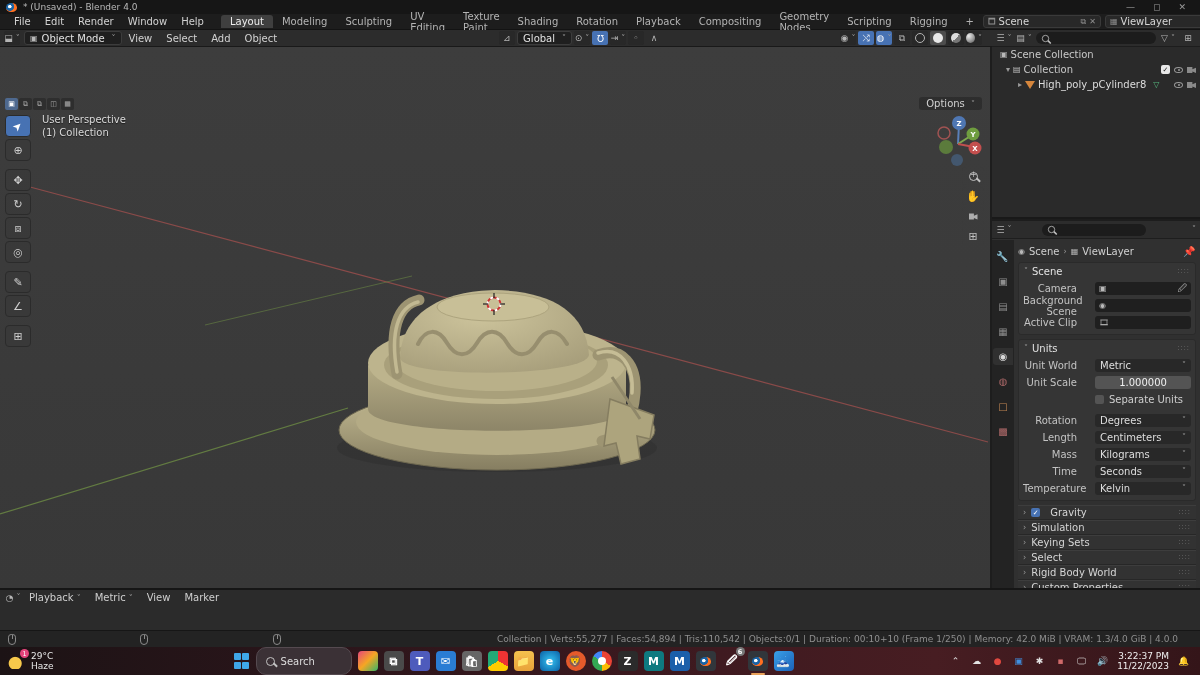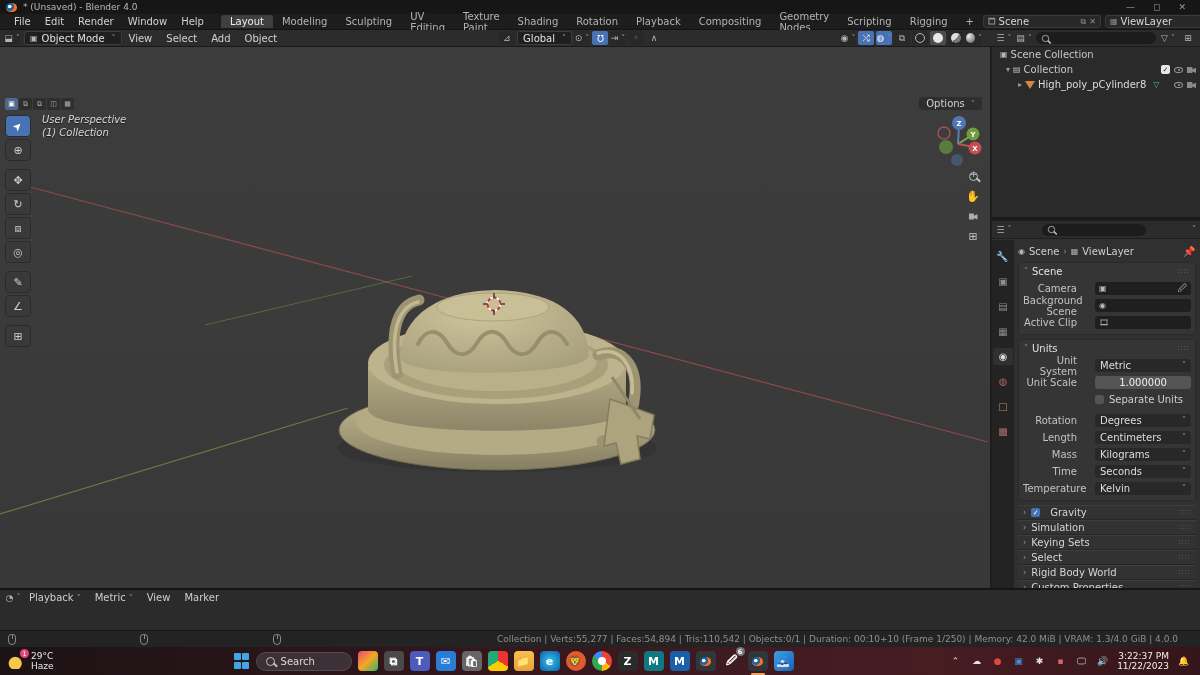--- a/index.html
+++ b/index.html
@@ -31,21 +31,21 @@
   .toolheader { left:0; top:30px; width:1200px; height:17px; background:#2c2c2c; display:flex; align-items:center; border-bottom:1px solid #191919; padding:0 4px; }
   .mode-dd { display:flex; align-items:center; background:#1f1f1f; border:1px solid #3c3c3c; border-radius:3px; height:14px; padding:0 5px; gap:4px; color:#e0e0e0; }
   .th-menu { padding:0 7px; color:#d2d2d2; }
   .th-group { display:flex; align-items:center; gap:2px; }
   .tiny-btn { width:16px; height:14px; background:#282828; border-radius:2px; display:inline-flex; align-items:center; justify-content:center; font-size:9px; color:#b5b5b5; }
   .tiny-btn.on { background:#4772b3; color:#fff; }
   .sphere { width:10px; height:10px; border-radius:50%; display:inline-block; }
 
   
   .viewport { left:0; top:47px; width:990px; height:541px; background:linear-gradient(#3d3d3d,#383838); overflow:hidden; }
-  .vp-overlay-text { left:42px; top:66px; color:#d9d9d9; font-size:10px; line-height:13px; text-shadow:0 1px 1px rgba(0,0,0,.6);font-style:italic; }
+  .vp-overlay-text { left:42px; top:66px; color:#d9d9d9; font-size:10px; line-height:13px; text-shadow:0 1px 1px rgba(0,0,0,.6); }
   .toolbar { left:5px; top:68px; width:26px; display:flex; flex-direction:column; gap:2px; }
   .tool-btn { width:26px; height:22px; background:#3a3a3ad9; border:1px solid #2b2b2b; border-radius:4px; display:flex; align-items:center; justify-content:center; color:#cfcfcf; font-size:11px; }
   .tool-btn.active { background:#4772b3; color:#fff; }
   .tb-gap { height:4px; }
   .dragmode-row { left:5px; top:51px; display:flex; gap:1px; }
   .dm { width:13px; height:12px; background:#2e2e2e; border-radius:2px; display:flex; align-items:center; justify-content:center; font-size:7px; color:#aaa; }
   .dm.on { background:#4e698f; color:#fff; }
   .options-pill { right:8px; top:50px; position:absolute; background:#2a2a2ac9; border-radius:3px; padding:1px 7px; color:#d0d0d0; }
   .vp-sidebtn { position:absolute; width:22px; height:18px; display:flex; align-items:center; justify-content:center; color:#c2c2c2; font-size:11px; background:#3c3c3c66; border-radius:4px; }
   .mag { width:9px; height:9px; border:1.5px solid #c2c2c2; border-radius:50%; position:relative; }
@@ -98,21 +98,21 @@
   .status-text { margin-left:auto; padding-right:22px; color:#8f8f8f; font-size:9px; }
 
   
   .taskbar { left:0; top:647px; width:1200px; height:28px; background:linear-gradient(90deg,#1c1315 0%,#2a151a 25%,#3f1a20 60%,#471d22 78%,#341519 100%); display:flex; align-items:center; }
   .weather { display:flex; align-items:center; gap:5px; padding-left:8px; color:#e8e8e8; font-size:9px; line-height:10px; }
   .weather-ico { width:18px; height:16px; background:radial-gradient(circle at 40% 65%, #f7c94b 0 6px, transparent 7px), radial-gradient(circle at 65% 40%, #f09 0 0, transparent 0); position:relative; border-radius:4px; }
   .wbadge { position:absolute; right:-3px; top:-4px; width:9px; height:9px; background:#e5447c; color:#fff; border-radius:50%; font-size:6.5px; display:flex; align-items:center; justify-content:center; }
   .tb-center { display:flex; align-items:center; gap:6px; margin-left:180px; }
   .start-grid { width:16px; height:16px; display:grid; grid-template-columns:7px 7px; grid-template-rows:7px 7px; gap:1.5px; }
   .start-grid span { background:#3fa7e8; border-radius:1px; }
-  .search-pill { width:96px; height:19px; background:#3b3136; border:1px solid #554a50; border-radius:10px; display:flex; align-items:center; gap:6px; padding:0 9px; color:#ddd; }
+  .search-pill { width:96px; height:28px; background:#3b3136; border:1px solid #554a50; border-radius:10px; display:flex; align-items:center; gap:6px; padding:0 9px; color:#ddd; }
   .app { width:20px; height:20px; border-radius:4px; display:flex; align-items:center; justify-content:center; font-size:11px; font-weight:bold; color:#fff; position:relative; }
   .app.active::after { content:""; position:absolute; bottom:-4px; left:3px; right:3px; height:2px; background:#e8a25a; border-radius:2px; }
   .tray { margin-left:auto; display:flex; align-items:center; gap:8px; padding-right:10px; }
   .tray-ico { width:13px; height:13px; display:flex; align-items:center; justify-content:center; color:#e3e3e3; font-size:9px; }
   .clock { text-align:right; color:#f0f0f0; font-size:9px; line-height:10.5px; }
   .gz-lbl { font-size:7px; fill:#fff; font-weight:bold; }
 </style>
 </head>
 <body>
 
@@ -414,21 +414,21 @@
         </div>
       </div>
 
       <div class="panel">
         <div class="panel-h">
           <span class="chev">˅</span>
           <span>Units</span>
           <span class="grip">∷∷</span>
         </div>
         <div class="prow">
-          <span class="plabel">Unit System</span>
+          <span class="plabel">Unit World</span>
           <span class="pselect">
               <span>Metric</span>
             </span>
         </div>
         <div class="prow">
           <span class="plabel">Unit Scale</span>
           <span class="pslider">
               <span>1.000000</span>
             </span>
         </div>

